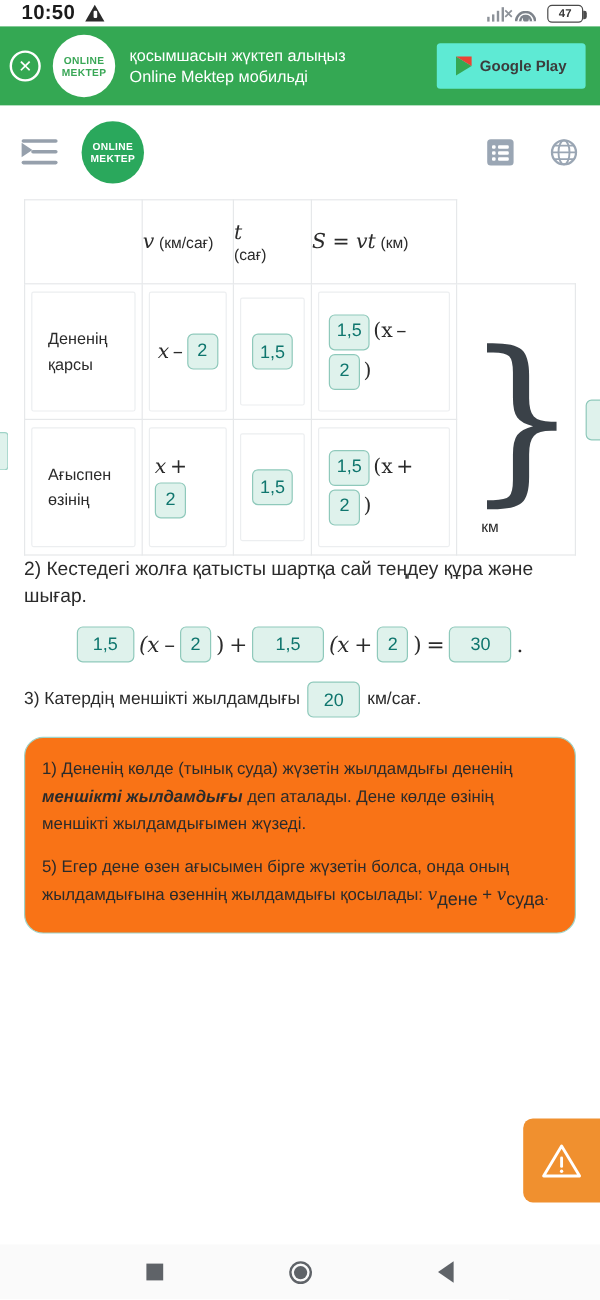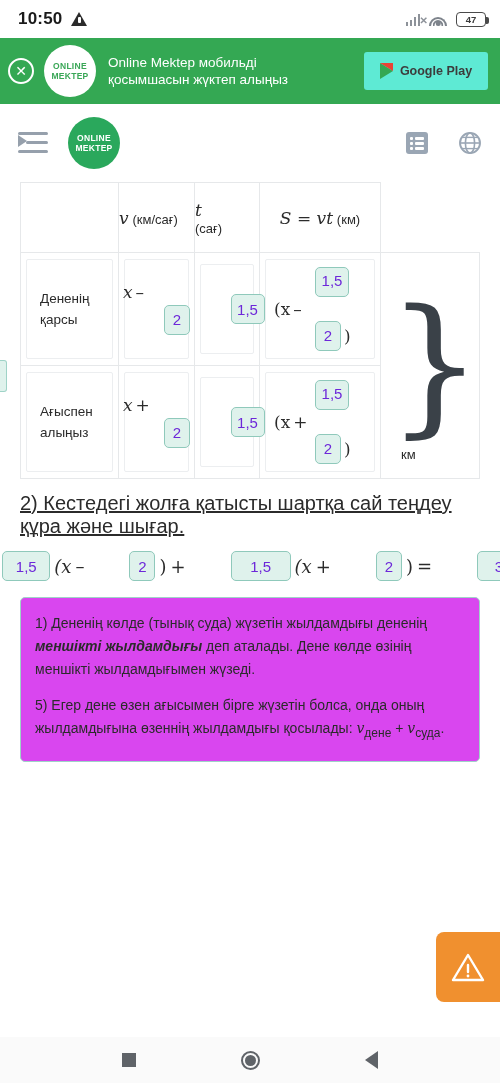--- a/index.html
+++ b/index.html
@@ -6,21 +6,21 @@
   html, body {
     width: 500px; height: 1083px;
     background: #ffffff;
     font-family: "Liberation Sans", sans-serif;
     overflow: hidden;
   }
   .screen { position: relative; width: 500px; height: 1083px; background:#fff; }
 
   
   .statusbar {
-    height: 38px; width: 100%;
+    height: 22px; width: 100%;
     display: flex; align-items: center; justify-content: space-between;
     padding: 0 14px 0 18px;
     background: #ffffff;
   }
   .sb-left { display:flex; align-items:center; gap:9px; }
   .sb-time { font-size: 17px; font-weight: 700; color:#1b1b1b; letter-spacing:.2px; }
   .sb-right { display:flex; align-items:center; gap:9px; }
   .tri-warn { width:0;height:0;border-left:8px solid transparent;border-right:8px solid transparent;border-bottom:14px solid #2b2b2b; position:relative; }
   .tri-warn::after{content:"";position:absolute;left:-1.5px;top:5px;width:3px;height:6px;background:#fff;border-radius:1px;}
   .sig { display:flex; align-items:flex-end; gap:1.5px; height:13px; position:relative; }
@@ -75,64 +75,64 @@
   .icon-list i:nth-child(5){left:4px;top:15px;width:3px}
   .icon-list i:nth-child(6){left:9px;top:15px;width:9px}
   .icon-globe{flex:0 0 auto;}
 
   
   .table-wrap{padding:0 20px;}
   table.task{width:100%;border-collapse:collapse;table-layout:fixed;padding-left:40px;}
   table.task td,table.task th{border:1px solid #e6e8ea;vertical-align:middle;padding:0;}
   .col-a{width:98px}.col-b{width:76px}.col-c{width:65px}.col-d{width:121px}
   thead td{height:70px;padding:8px 9px;font-size:14px;color:#2b2b2b;font-weight:400;text-align:left;vertical-align:middle;}
-  thead td.center{text-align:center;}
+  thead td.center{text-align:left;}
   .mi{font-family:"DejaVu Serif",serif;font-style:italic;font-size:17px;}
   .unit{font-size:13px;color:#2b2b2b;font-style:normal;font-family:"Liberation Sans",sans-serif;}
   .rowlabel{padding:10px 9px;font-size:13.5px;line-height:21px;color:#2b2b2b;}
   .cellbox{border:1px solid #eceef0;border-radius:2px;margin:6px 5px;min-height:60px;
     display:flex;align-items:center;justify-content:center;padding:6px 4px;}
   .rowbox{border:1px solid #eceef0;border-radius:2px;margin:6px 5px;min-height:96px;
     display:flex;align-items:center;padding:6px 8px;}
   .ansbox{display:inline-flex;align-items:center;justify-content:center;
     background:#dff2ec;border:1.4px solid #8fc9bb;border-radius:5px;
-    color:#6d28d9;font-size:15px;font-family:"Liberation Sans",sans-serif;
-    min-width:26px;height:30px;padding:0 5px;margin-left:41px;}
+    color:#0f766e;font-size:15px;font-family:"Liberation Sans",sans-serif;
+    min-width:26px;height:30px;padding:0 5px;}
   .ansbox.wide{min-width:34px;}
   .expr{font-family:"DejaVu Serif",serif;font-size:17px;color:#2b2b2b;
     display:flex;flex-wrap:wrap;align-items:center;gap:3px;line-height:1.1;}
   .expr .op{font-style:normal;}
   .var{font-style:italic;}
   .brace-cell{position:relative;}
   .brace-inner{display:flex;align-items:center;justify-content:flex-start;height:100%;padding:8px 6px;gap:6px;}
   .bigbrace{font-family:"DejaVu Serif",serif;font-size:150px;line-height:0.62;color:#3a4148;font-weight:300;}
   .km-lab{position:absolute;left:20px;bottom:16px;font-size:13px;color:#2b2b2b;}
 
   
   .content{padding:0 20px;}
-  .q-text{font-size:20px;line-height:23px;color:#2b2b2b;margin-top:13px;text-decoration:underline;}
+  .q-text{font-size:16px;line-height:23px;color:#2b2b2b;}
   .eqline{display:flex;align-items:center;justify-content:center;gap:4px;margin-top:13px;
     font-family:"DejaVu Serif",serif;font-size:18px;color:#2b2b2b;}
   .eqline .ansbox{font-family:"Liberation Sans",sans-serif;font-size:15px;}
   .eqline .b1{min-width:48px}
   .eqline .b3{min-width:60px}
   .eqline .b5{min-width:52px}
   .q3{display:flex;align-items:center;gap:6px;font-size:14.5px;color:#2b2b2b;margin-top:16px;flex-wrap:wrap;}
   .q3 .ansbox{min-width:44px;}
 
   .divider{display:flex;align-items:center;gap:12px;margin-top:26px;color:#3b4249;font-size:14px;}
   .divider .ln{flex:1 1 auto;height:1px;background:#3b4249;}
 
-  .infobox{margin-top:16px;border:1.3px solid #9fd3c7;border-radius:5px;background:#d946ef;
+  .infobox{margin-top:16px;border:1.3px solid #9fd3c7;border-radius:16px;background:#f97316;
     padding:14px 14px 16px 14px;}
   .infobox p{font-size:14px;line-height:23px;color:#2b2b2b;}
   .infobox p + p{margin-top:13px;}
   .infobox b{font-weight:700;font-style:italic;}
   .vsub{font-family:"DejaVu Serif",serif;font-style:italic;}
-  .vsub sub{font-family:"Liberation Sans",sans-serif;font-style:normal;font-size:12px;}
+  .vsub sub{font-family:"Liberation Sans",sans-serif;font-style:normal;font-size:15px;}
 
   .warn-btn{position:absolute;right:0;top:932px;width:64px;height:70px;background:#f0902f;
     border-radius:8px 0 0 8px;display:flex;align-items:center;justify-content:center;}
 
   .left-tab{position:absolute;left:0;top:360px;width:7px;height:32px;background:#dff2ec;border:1px solid #9fd3c7;border-left:none;border-radius:0 3px 3px 0;}
 
   
   .navbar{position:absolute;left:0;bottom:0;width:100%;height:46px;background:#fafafa;
     display:flex;align-items:center;justify-content:space-around;padding:0 70px;}
   .nav-sq{width:14px;height:14px;background:#5f6368;}
@@ -169,22 +169,22 @@
     </div>
   </div>
 
   <div class="promo">
     <div class="promo-close">✕</div>
     <div class="promo-logo">
       <b>ONLINE</b>
       <b>MEKTEP</b>
     </div>
     <div class="promo-text">
+      <div>қосымшасын жүктеп алыңыз</div>
       <div>Online Mektep мобильді</div>
-      <div>қосымшасын жүктеп алыңыз</div>
     </div>
     <div class="gplay">
       <span class="gp-tri"></span>
       <span class="gp-label">Google Play</span>
     </div>
   </div>
 
   <div class="appbar">
     <div class="hamburger">
       <i></i>
@@ -275,21 +275,21 @@
             <div class="brace-inner">
               <span class="bigbrace">}</span>
               <span class="ansbox wide" style="min-width:42px;height:34px">60</span>
             </div>
             <span class="km-lab">км</span>
           </td>
         </tr>
         <tr>
           <td>
             <div class="cellbox" style="min-height:100px">
-              <span class="rowlabel">Ағыспен алыңыз</span>
+              <span class="rowlabel">Ағыспен өзінің</span>
             </div>
           </td>
           <td>
             <div class="cellbox" style="min-height:100px">
               <span class="expr">
                 <span class="var">x</span>
                 <span class="op">+</span>
                 <span class="ansbox">2</span>
               </span>
             </div>
@@ -329,20 +329,25 @@
       <span class="ansbox b3">1,5</span>
       <span style="font-style:italic">(x</span>
       <span>+</span>
       <span class="ansbox">2</span>
       <span>)</span>
       <span>=</span>
       <span class="ansbox b5">30</span>
       <span>.</span>
     </div>
 
+    <div class="q3">
+      <span>3) Катердің меншікті жылдамдығы</span>
+      <span class="ansbox">20</span>
+      <span>км/сағ.</span>
+    </div>
 
 
     <div class="infobox">
       <p>
         <span>1) Дененің көлде (тынық суда) жүзетін жылдамдығы дененің </span><b>меншікті жылдамдығы</b><span> деп аталады. Дене көлде өзінің меншікті жылдамдығымен жүзеді.</span>
       </p>
       <p>
         <span>5) Егер дене өзен ағысымен бірге жүзетін болса, онда оның жылдамдығына өзеннің жылдамдығы қосылады: </span><span class="vsub"><span>v</span><sub>дене</sub></span><span> + </span><span class="vsub"><span>v</span><sub>суда</sub></span><span>.</span>
       </p>
     </div>

